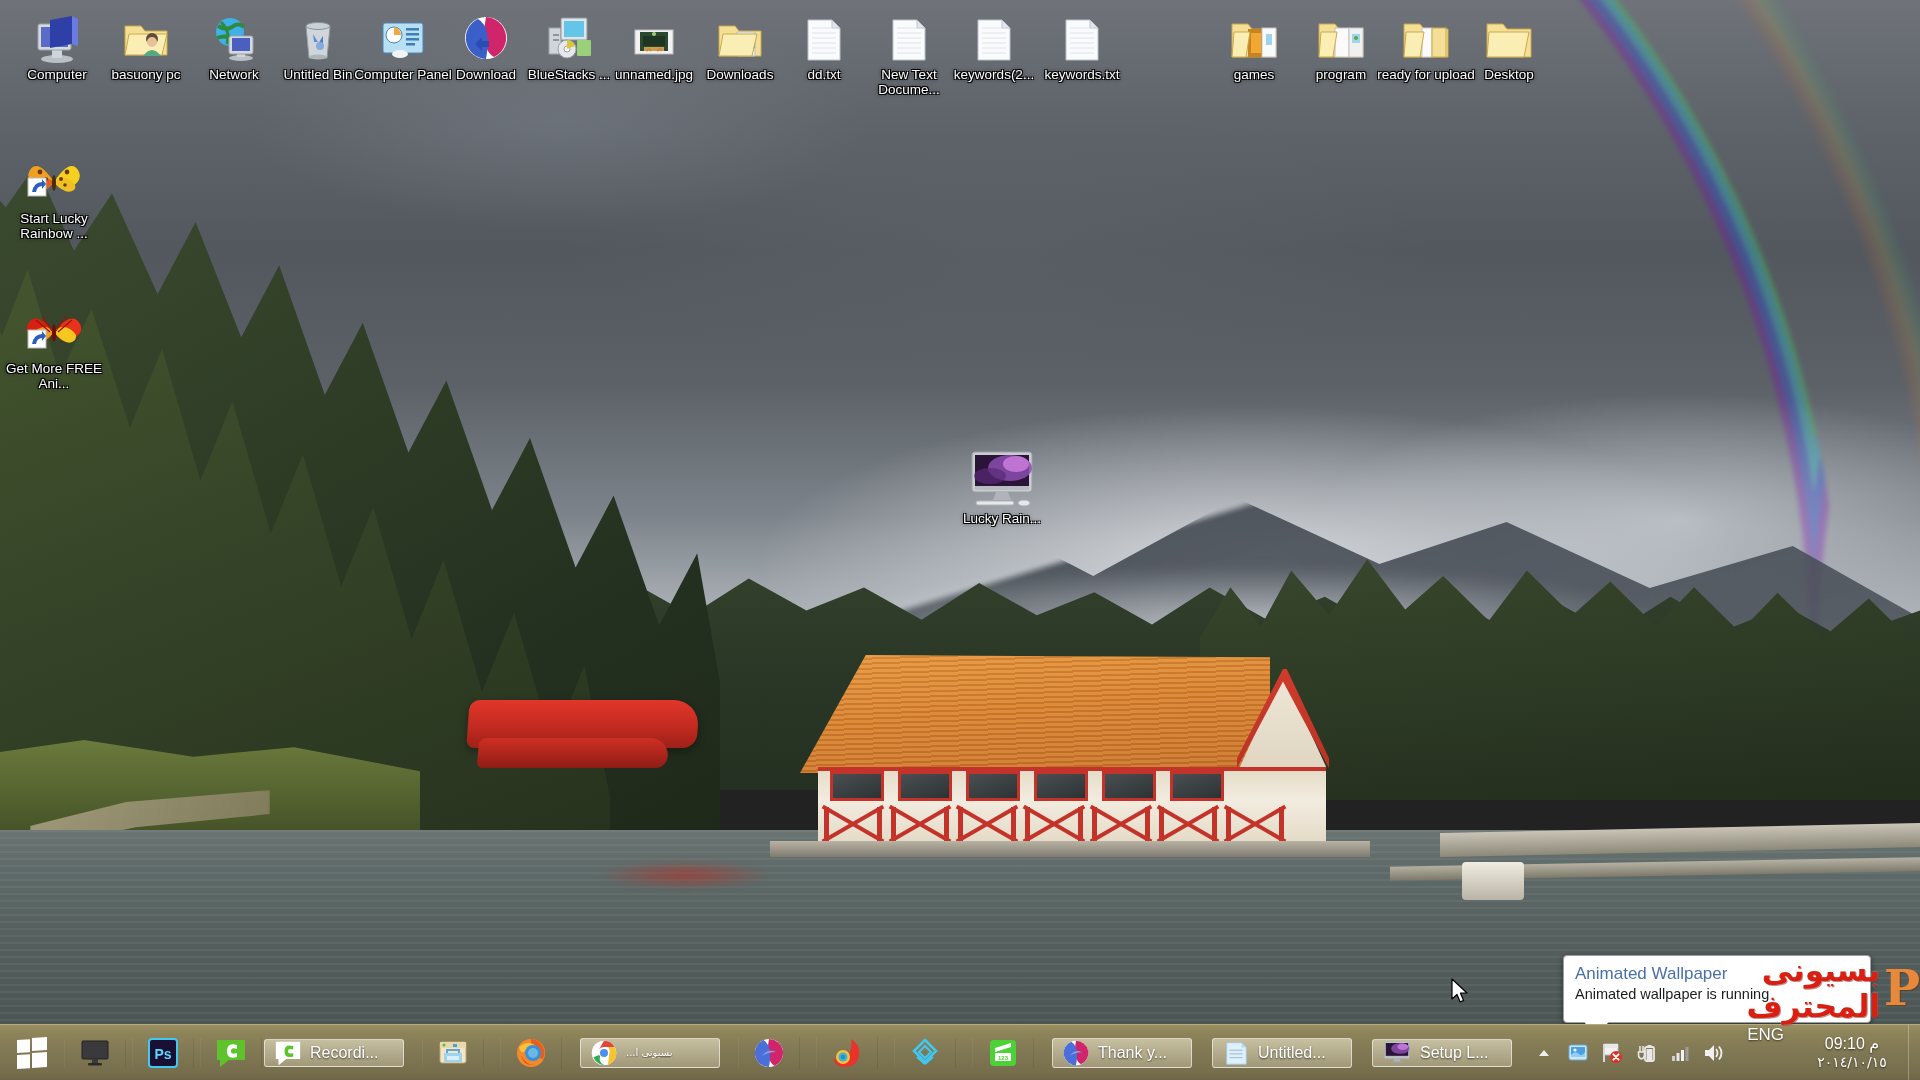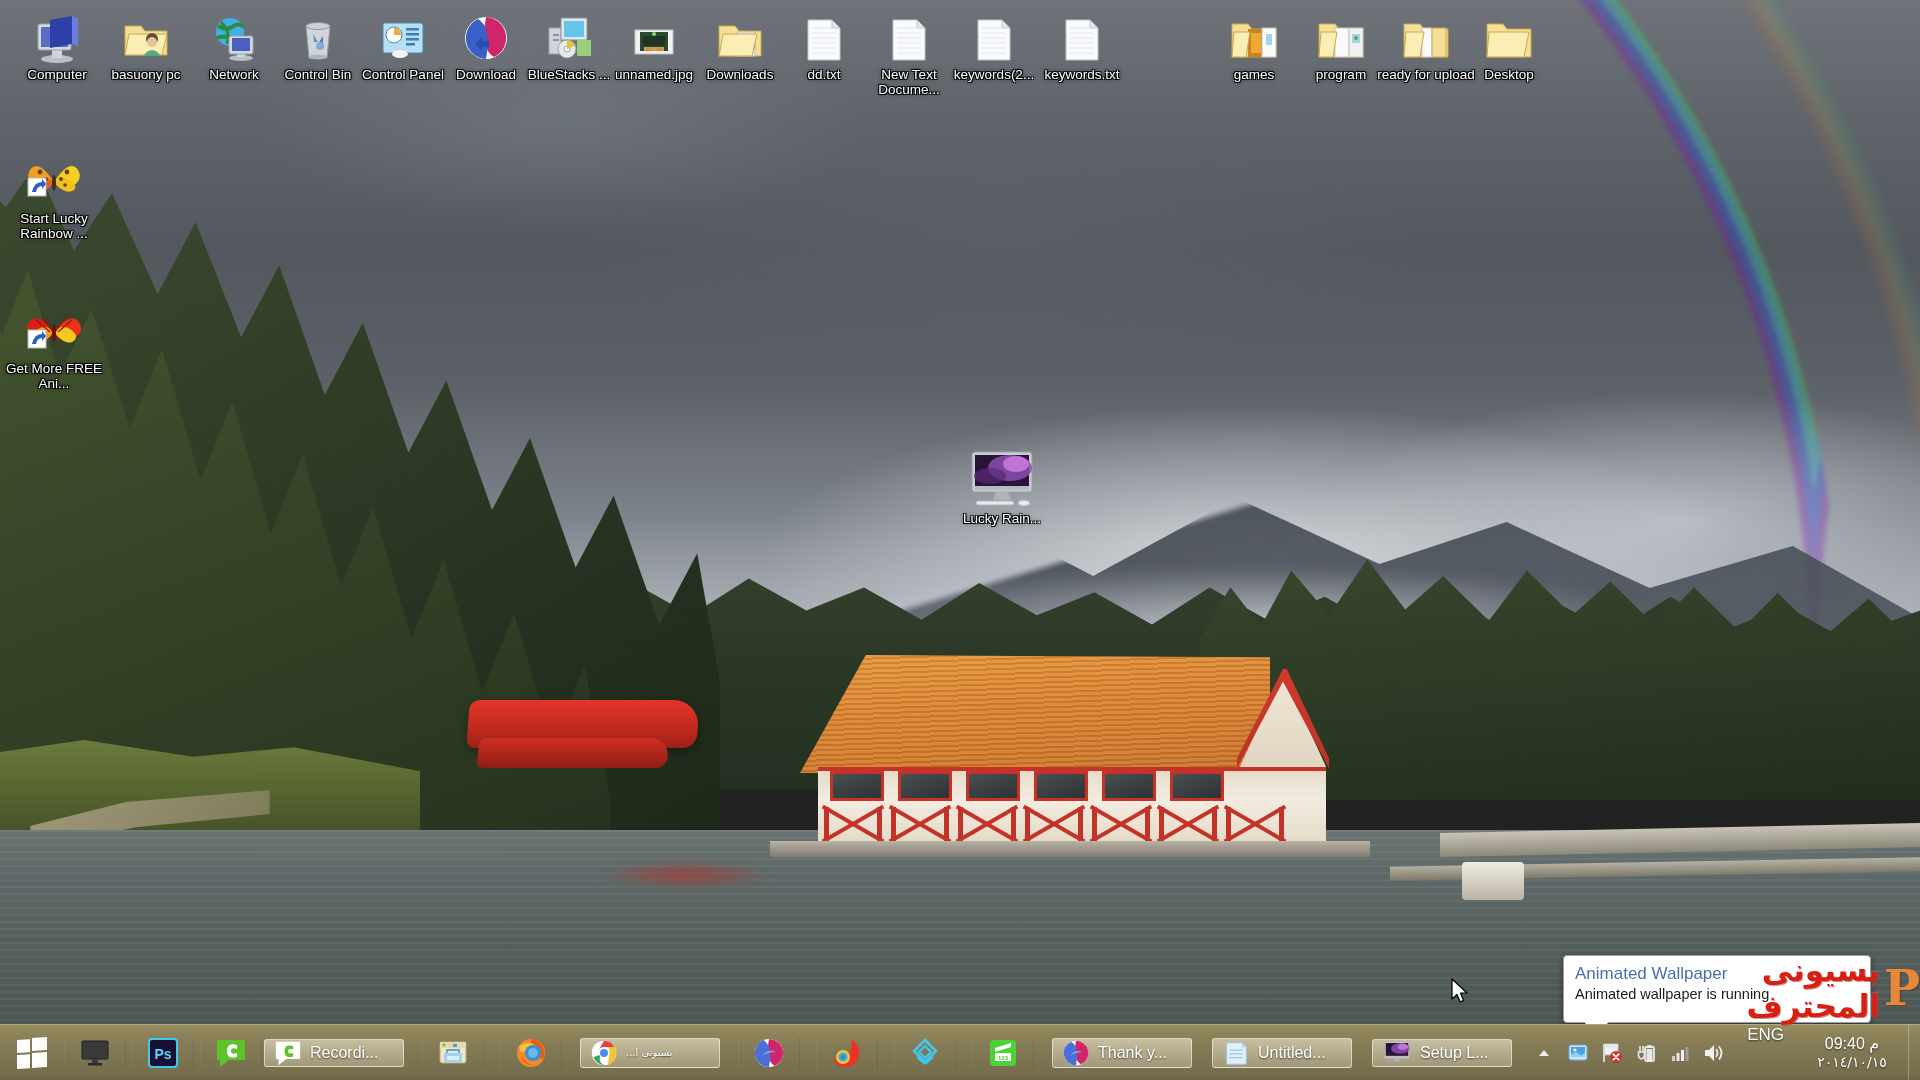--- a/index.html
+++ b/index.html
@@ -463,39 +463,39 @@
     <div class="glyph">
       <svg width="50" height="50" viewBox="0 0 50 50">
         <path d="M13 12 h24 l-3 32 h-18 Z" fill="#e3e8ec" opacity=".85" stroke="#9aa3aa"></path>
         <ellipse cx="25" cy="12" rx="12" ry="3.5" fill="#c9d0d6" stroke="#8b949b"></ellipse>
         <path d="M20 20 l5 8 l-4 0 Z" fill="#5f8fd8"></path>
         <path d="M30 22 l-5 8 l5 2 Z" fill="#4a7ec8"></path>
         <circle cx="27" cy="32" r="4" fill="#88a9dd"></circle>
         <ellipse cx="25" cy="43" rx="9" ry="2.5" fill="#aeb6bc"></ellipse>
       </svg>
     </div>
-    <div class="lbl">Control Bin</div>
+    <div class="lbl">Untitled Bin</div>
   </div>
 
   <div class="icon" style="left:349px;top:6px;">
     <div class="glyph">
       <svg width="50" height="50" viewBox="0 0 50 50">
         <rect x="5" y="9" width="40" height="30" rx="2" fill="#b7e0f5" stroke="#4a86b8"></rect>
         <circle cx="16" cy="21" r="8" fill="#ffffff" stroke="#4a86b8"></circle>
         <path d="M16 21 L16 13 A8 8 0 0 1 23 21 Z" fill="#f2a93b"></path>
         <g fill="#3f7fb5">
           <rect x="28" y="14" width="13" height="2.5"></rect>
             <rect x="28" y="19" width="13" height="2.5"></rect>
           <rect x="28" y="24" width="13" height="2.5"></rect>
             <rect x="28" y="29" width="9" height="2.5"></rect>
         </g>
         <ellipse cx="22" cy="40" rx="8" ry="4" fill="#f1f4f6"></ellipse>
       </svg>
     </div>
-    <div class="lbl">Control Panel</div>
+    <div class="lbl">Computer Panel</div>
   </div>
 
   <div class="icon" style="left:432px;top:6px;">
     <div class="glyph">
       <svg width="50" height="50" viewBox="0 0 50 50">
         <circle cx="25" cy="24" r="21" fill="#ffffff"></circle>
         <path d="M25 3 a21 21 0 0 1 8 40 q-14 -8 -8 -40" fill="#d0246b"></path>
         <path d="M25 45 a21 21 0 0 1 -8 -40 q14 8 8 40" fill="#3a5fc8"></path>
         <path d="M14 30 l7 -7 l0 4 l7 0 l0 6 l-7 0 l0 4 z" fill="#2a4bb0"></path>
       </svg>
@@ -953,18 +953,18 @@
         <path d="M3 8 h4 l5 -5 v16 l-5 -5 h-4 z" fill="#f0f0f0"></path>
         <path d="M14 7 q3 4 0 8" stroke="#f0f0f0" stroke-width="1.8" fill="none"></path>
         <path d="M17 4.5 q5 6.5 0 13" stroke="#f0f0f0" stroke-width="1.8" fill="none"></path>
       </svg>
     </div>
   </div>
 
   <div id="lang">ENG</div>
 
   <div id="clock">
-    <div class="t">09:40 م</div>
+    <div class="t">09:10 م</div>
     <div class="d">٢٠١٤/١٠/١٥</div>
   </div>
 
   <div id="show-desktop"></div>
 </div>
 
 </body></html>

